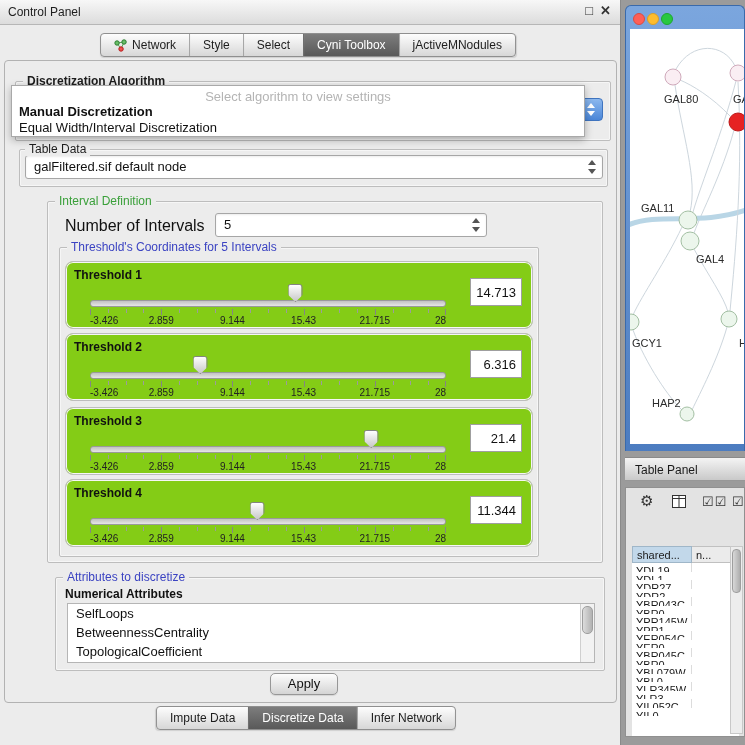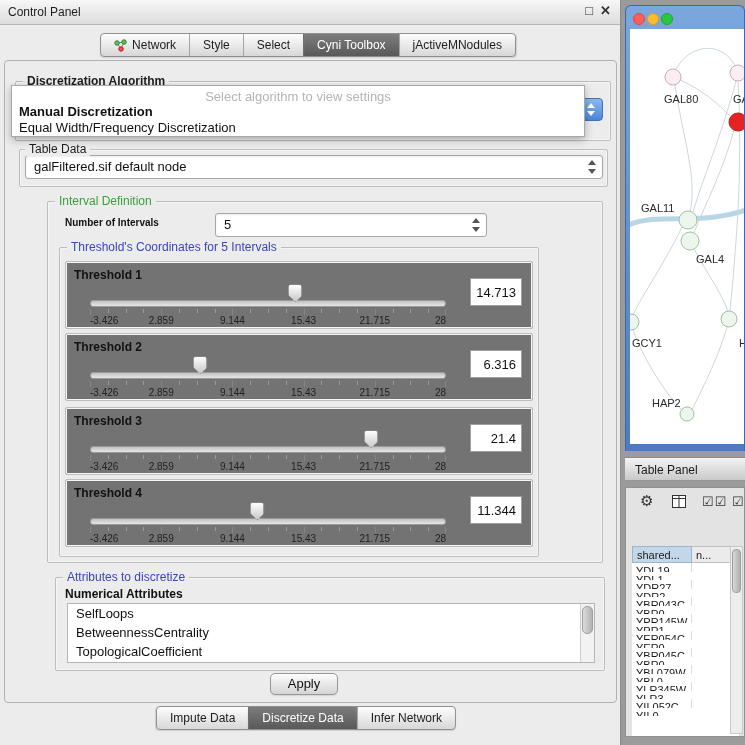--- a/index.html
+++ b/index.html
@@ -38,21 +38,21 @@
   .combo-stepper-frag{position:absolute;left:576px;top:37px;width:20px;height:21px;border:1px solid #3f74bf;border-radius:4px;background:linear-gradient(#8cb8ee,#4a86d8);z-index:30;}
   .combo-stepper-frag::before{content:"";position:absolute;left:5px;top:4px;border-left:4px solid transparent;border-right:4px solid transparent;border-bottom:5px solid #fff;}
   .combo-stepper-frag::after{content:"";position:absolute;left:5px;bottom:4px;border-left:4px solid transparent;border-right:4px solid transparent;border-top:5px solid #fff;}
   
   .combo{position:absolute;background:#fff;border:1px solid #a6a6a6;border-radius:3px;height:22px;box-shadow:inset 0 1px 2px rgba(0,0,0,.08);}
   .combo .val{position:absolute;left:8px;top:3px;font-size:13px;color:#111;white-space:nowrap;}
   .spin{position:absolute;right:5px;top:50%;transform:translateY(-50%);width:9px;height:14px;}
   .spin::before{content:"";position:absolute;left:0;top:0;border-left:4.5px solid transparent;border-right:4.5px solid transparent;border-bottom:5px solid #555;}
   .spin::after{content:"";position:absolute;left:0;bottom:0;border-left:4.5px solid transparent;border-right:4.5px solid transparent;border-top:5px solid #555;}
   
-  .threshold-panel{position:absolute;left:60px;width:466px;height:66px;border:1px solid #bdbdbd;border-radius:2px;background:#737373;box-shadow:inset 0 0 0 1px #f6f6f6;}
+  .threshold-panel{position:absolute;left:60px;width:466px;height:66px;border:1px solid #bdbdbd;border-radius:8px;background:#84cc16;box-shadow:inset 0 0 0 1px #f6f6f6;}
   .th-label{position:absolute;left:8px;top:6px;font-size:12px;font-weight:bold;color:#111;}
   .slider{position:absolute;left:24px;top:22px;width:356px;height:42px;}
   .thumb{position:absolute;top:0;width:13px;height:16px;background:linear-gradient(#fefefe,#c9c9c9);border:1px solid #838383;border-radius:3px;clip-path:polygon(0 0,100% 0,100% 60%,50% 100%,0 60%);transform:translateX(-50%);z-index:3;}
   .track{position:absolute;left:0;right:0;top:16px;height:5px;background:linear-gradient(#c2c2c2,#e6e6e6);border:1px solid #9a9a9a;border-radius:3px;}
   .ticks{position:absolute;left:0;right:0;top:25px;height:4px;background:repeating-linear-gradient(90deg,#9c9c9c 0 1px,transparent 1px 17.8px);}
   .ticks i{position:absolute;top:0;width:1px;height:6px;background:#858585;}
   .scale{position:absolute;left:0;right:0;top:31px;height:11px;font-size:10px;color:#222;}
   .scale span{position:absolute;top:0;white-space:nowrap;}
   .th-value{position:absolute;right:10px;top:16px;width:52px;height:28px;border:1px solid #9f9f9f;background:#fff;font-family:"Liberation Sans",sans-serif;font-size:13px;text-align:right;padding:12px 5px;box-sizing:border-box;color:#111;}
   
@@ -132,35 +132,35 @@
 
     <div class="group" style="left:10px;top:20px;width:594px;height:58px;"></div>
     <div class="group-title gt-bold" style="left:18px;top:13px;">Discretization Algorithm</div>
 
     <div class="combo-stepper-frag"></div>
 
     <div class="popup">
       <div class="popup-header">Select algorithm to view settings</div>
       <div id="popup-options">
           <div class="popup-option bold">Manual Discretization</div>
-          <div class="popup-option">Equal Width/Frequency Discretization</div>
+          <div class="popup-option">Equal Width/Interval Discretization</div>
         </div>
     </div>
 
     <div class="group" style="left:14px;top:88px;width:587px;height:36px;"></div>
     <div class="group-title" style="left:20px;top:81px;">Table Data</div>
     <div class="combo" style="left:20px;top:94px;width:576px;">
       <span class="val">galFiltered.sif default node</span>
       <span class="spin"></span>
     </div>
 
     <div class="group" style="left:42px;top:140px;width:554px;height:360px;"></div>
     <div class="group-title gt-green" style="left:50px;top:133px;">Interval Definition</div>
 
-    <div style="position:absolute;left:60px;top:156px;font-size:10px;font-weight:bold;color:#111;">Number of Intervals</div>
+    <div style="position:absolute;left:60px;top:156px;font-size:16px;font-weight:normal;color:#111;">Number of Intervals</div>
     <div class="combo" style="left:210px;top:152px;width:270px;">
       <span class="val">5</span>
       <span class="spin"></span>
     </div>
 
     <div class="group" style="left:54px;top:186px;width:478px;height:308px;"></div>
     <div class="group-title gt-blue" style="left:62px;top:179px;">Threshold's Coordinates for 5 Intervals</div>
 
     <div class="threshold-panel" style="top:200px;">
       <div class="th-label">Threshold 1</div>

